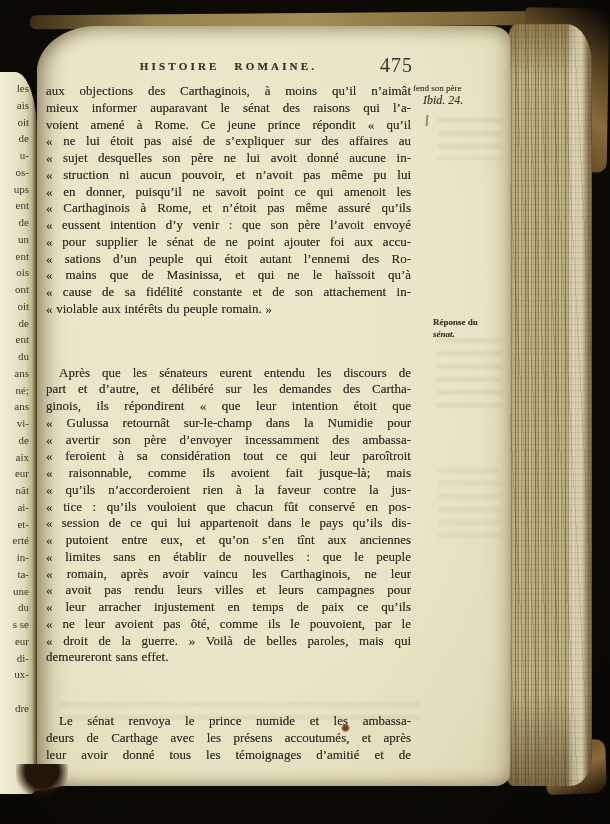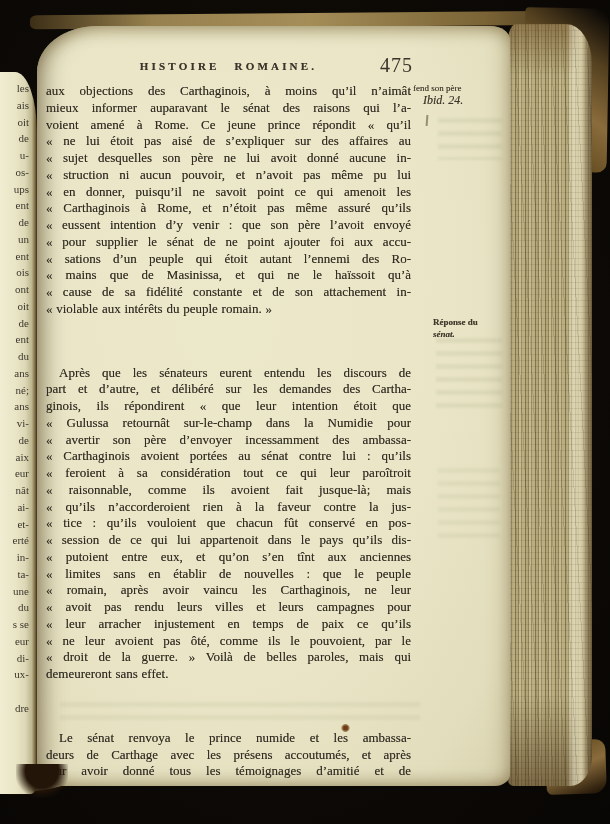--- a/index.html
+++ b/index.html
@@ -174,21 +174,20 @@
         <div class="line">« pour supplier le sénat de ne point ajouter foi aux accu-</div>
         <div class="line">« sations d’un peuple qui étoit autant l’ennemi des Ro-</div>
         <div class="line">« mains que de Masinissa, et qui ne le haïssoit qu’à</div>
         <div class="line">« cause de sa fidélité constante et de son attachement in-</div>
         <div class="line end">« violable aux intérêts du peuple romain. »</div>
         <div class="line indent">Après que les sénateurs eurent entendu les discours de</div>
         <div class="line">part et d’autre, et délibéré sur les demandes des Cartha-</div>
         <div class="line">ginois, ils répondirent « que leur intention étoit que</div>
         <div class="line">« Gulussa retournât sur-le-champ dans la Numidie pour</div>
         <div class="line">« avertir son père d’envoyer incessamment des ambassa-</div>
-        <div class="line">« Carthaginois avoient portées au sénat contre lui : qu’ils</div>
         <div class="line">« feroient à sa considération tout ce qui leur paroîtroit</div>
         <div class="line">« raisonnable, comme ils avoient fait jusque-là; mais</div>
         <div class="line">« qu’ils n’accorderoient rien à la faveur contre la jus-</div>
         <div class="line">« tice : qu’ils vouloient que chacun fût conservé en pos-</div>
         <div class="line">« session de ce qui lui appartenoit dans le pays qu’ils dis-</div>
         <div class="line">« putoient entre eux, et qu’on s’en tînt aux anciennes</div>
         <div class="line">« limites sans en établir de nouvelles : que le peuple</div>
         <div class="line">« romain, après avoir vaincu les Carthaginois, ne leur</div>
         <div class="line">« avoit pas rendu leurs villes et leurs campagnes pour</div>
         <div class="line">« leur arracher injustement en temps de paix ce qu’ils</div>

